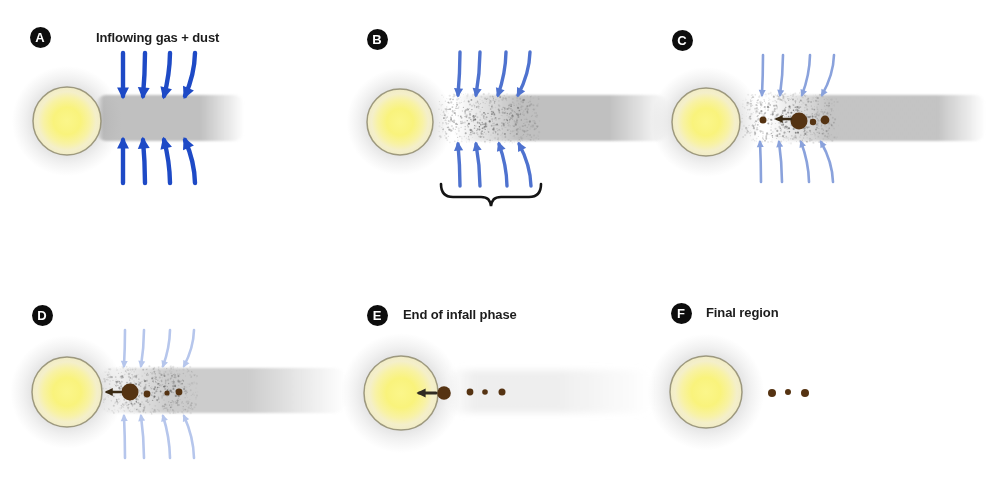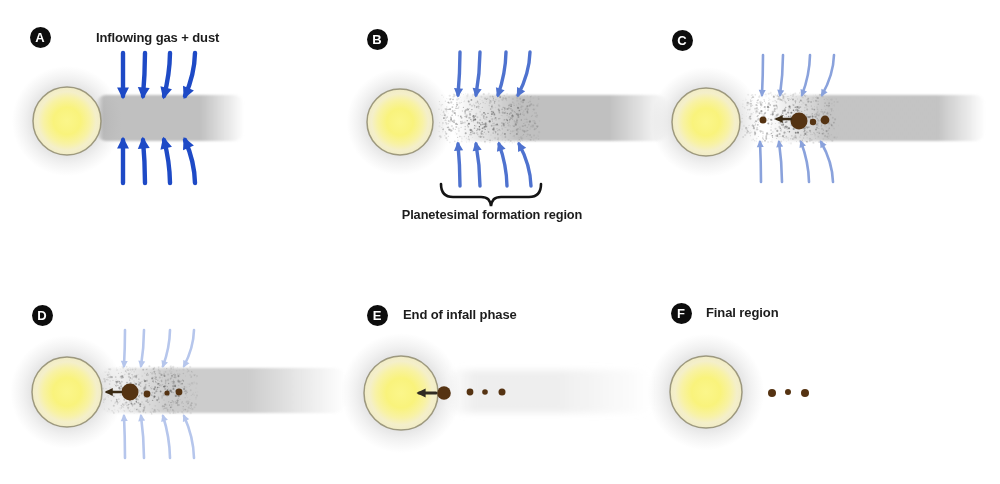--- a/index.html
+++ b/index.html
@@ -2240,14 +2240,13 @@
   <div class="badge" style="left:29.5px;top:26.5px">A</div>
   <div class="badge" style="left:366.5px;top:28.5px">B</div>
   <div class="badge" style="left:671.5px;top:29.5px">C</div>
   <div class="badge" style="left:31.5px;top:304.5px">D</div>
   <div class="badge" style="left:366.5px;top:304.5px">E</div>
   <div class="badge" style="left:670.5px;top:302.5px">F</div>
 
   <div class="label" style="left:96px;top:29px">Inflowing gas + dust</div>
   <div class="label" style="left:403px;top:306px">End of infall phase</div>
   <div class="label" style="left:706px;top:304px">Final region</div>
-  <div class="label annotation" style="left:378px;top:206px;width:228px">Planetesimal formation region</div>
 </div>
 
 </body></html>

